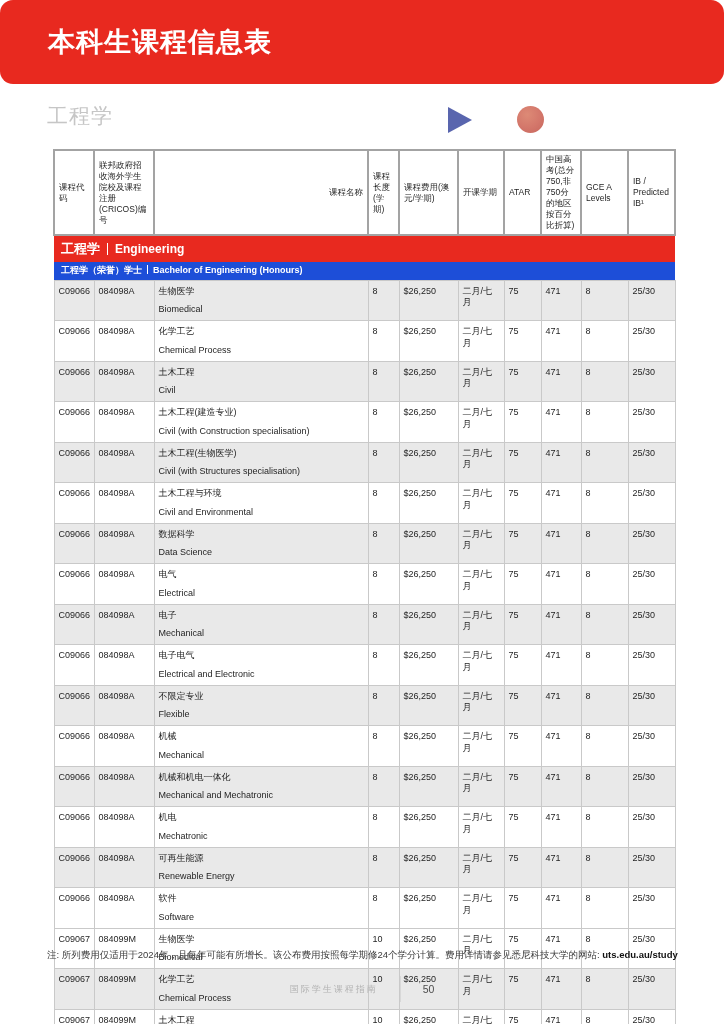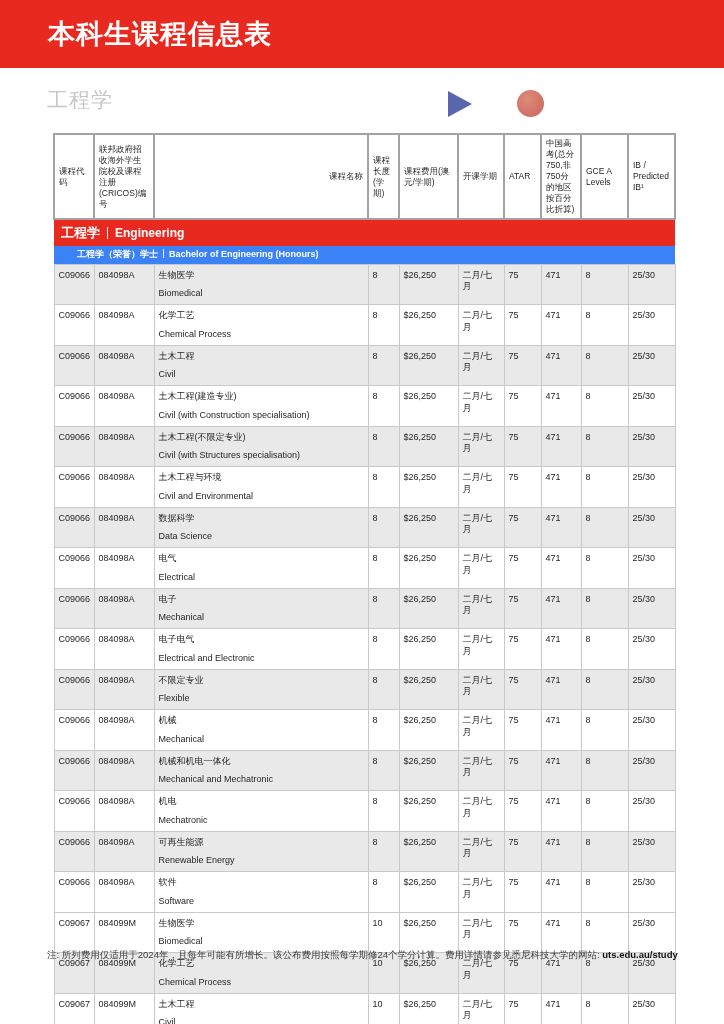--- a/index.html
+++ b/index.html
@@ -4,21 +4,21 @@
 <style>
   html,body{margin:0;padding:0;}
   body{
     width:724px;height:1024px;background:#ffffff;
     font-family:"Liberation Sans","DejaVu Sans",sans-serif;
     -webkit-font-smoothing:antialiased;
   }
   .page{position:relative;width:724px;height:1024px;overflow:hidden;background:#fff;}
 
   
-  .topbar{background:#e8291f;height:68px;display:flex;align-items:center;}
+  .topbar{background:#e8291f;height:84px;display:flex;align-items:center;border-radius:13px;}
   .topbar h1{margin:0 0 0 48px;color:#fff;font-size:27px;font-weight:bold;letter-spacing:1px;}
 
   
   .subhead{position:relative;height:44px;margin-top:14px;}
   .subhead h2{position:absolute;left:47px;top:4px;margin:0;color:#c6c6c6;font-size:21px;font-weight:normal;letter-spacing:1px;}
   .decor-triangle{position:absolute;left:448px;top:9px;width:0;height:0;
     border-left:24px solid #5965ae;border-top:13px solid transparent;border-bottom:13px solid transparent;}
   .decor-circle{position:absolute;left:517px;top:8px;width:27px;height:27px;border-radius:50%;
     background:radial-gradient(circle at 38% 32%,#dd8a76 0%,#d3766a 55%,#c7665c 100%);}
 
@@ -31,21 +31,21 @@
   td{border:1px solid #c9c9c9;vertical-align:top;padding:5px 4px;font-size:9px;color:#1f1f1f;
      height:31px;box-sizing:border-box;line-height:1.25;}
   tr.alt td{background:#e9e9e9;}
   td .en{margin-top:7px;}
 
   tr.section-red td{background:#e8291f;border:0;height:27px;vertical-align:middle;padding:0 0 0 7px;color:#fff;}
   tr.section-red .zh{font-size:13px;font-weight:bold;}
   tr.section-red .en{font-size:12px;font-weight:bold;display:inline;}
   tr.section-red .sep{display:inline-block;width:1px;height:12px;background:#fff;margin:0 7px;vertical-align:-2px;}
 
-  tr.group-bar td{background:#3b82f6;border:0;height:18px;vertical-align:middle;padding:0 0 0 23px;color:#fff;}
+  tr.group-bar td{background:#1d4ed8;border:0;height:18px;vertical-align:middle;padding:0 0 0 7px;color:#fff;}
   tr.group-bar .zh,tr.group-bar .en{font-size:9px;font-weight:bold;display:inline;}
   tr.group-bar .sep{display:inline-block;width:1px;height:9px;background:#fff;margin:0 5px;vertical-align:-1px;}
 
   
   .footnote{position:absolute;left:47px;top:948px;width:636px;font-size:9.5px;color:#3a3a3a;margin:0;line-height:1.4;}
   .footnote a{color:#111;font-weight:bold;text-decoration:none;}
 
   
   .footer{position:absolute;left:0;top:976px;width:724px;display:flex;align-items:center;justify-content:center;}
   .footer .guide{font-size:9px;color:#b3b3b3;letter-spacing:2px;}
@@ -158,21 +158,21 @@
           <td>二月/七月</td>
           <td>75</td>
           <td>471</td>
           <td>8</td>
           <td>25/30</td>
         </tr>
         <tr class="alt">
           <td>C09066</td>
           <td>084098A</td>
           <td>
-            <div class="zh">土木工程(不限定专业)</div>
+            <div class="zh">土木工程(生物医学)</div>
             <div class="en">Civil (with Structures specialisation)</div>
           </td>
           <td>8</td>
           <td>$26,250</td>
           <td>二月/七月</td>
           <td>75</td>
           <td>471</td>
           <td>8</td>
           <td>25/30</td>
         </tr>
@@ -399,14 +399,19 @@
           <td>75</td>
           <td>471</td>
           <td>8</td>
           <td>25/30</td>
         </tr>
       </tbody>
   </table>
 
   <p class="footnote"><span>注: 所列费用仅适用于2024年，且每年可能有所增长。该公布费用按照每学期修24个学分计算。费用详情请参见悉尼科技大学的网站: </span><a href="#">uts.edu.au/study</a></p>
 
+  <div class="footer">
+    <span class="guide">国际学生课程指南</span>
+    <span class="vr"></span>
+    <span class="num">50</span>
+  </div>
 
 </div>
 
 </body></html>

